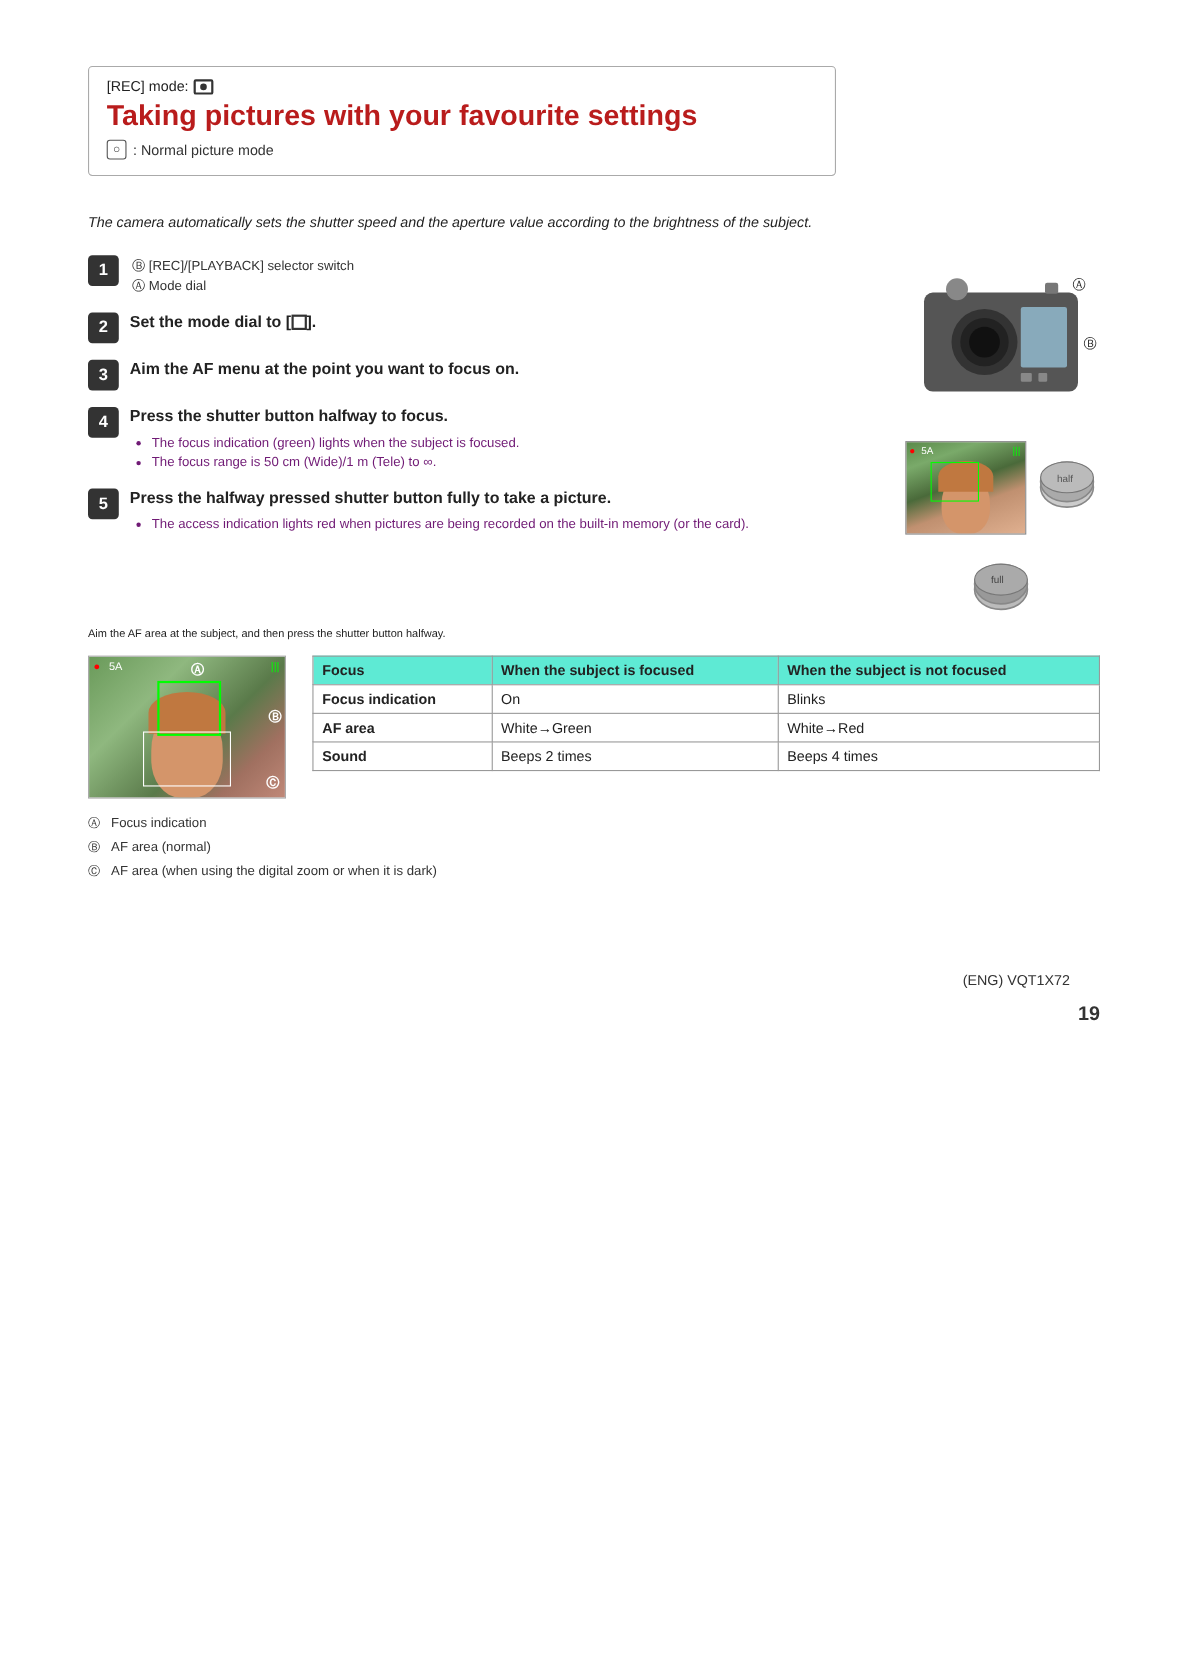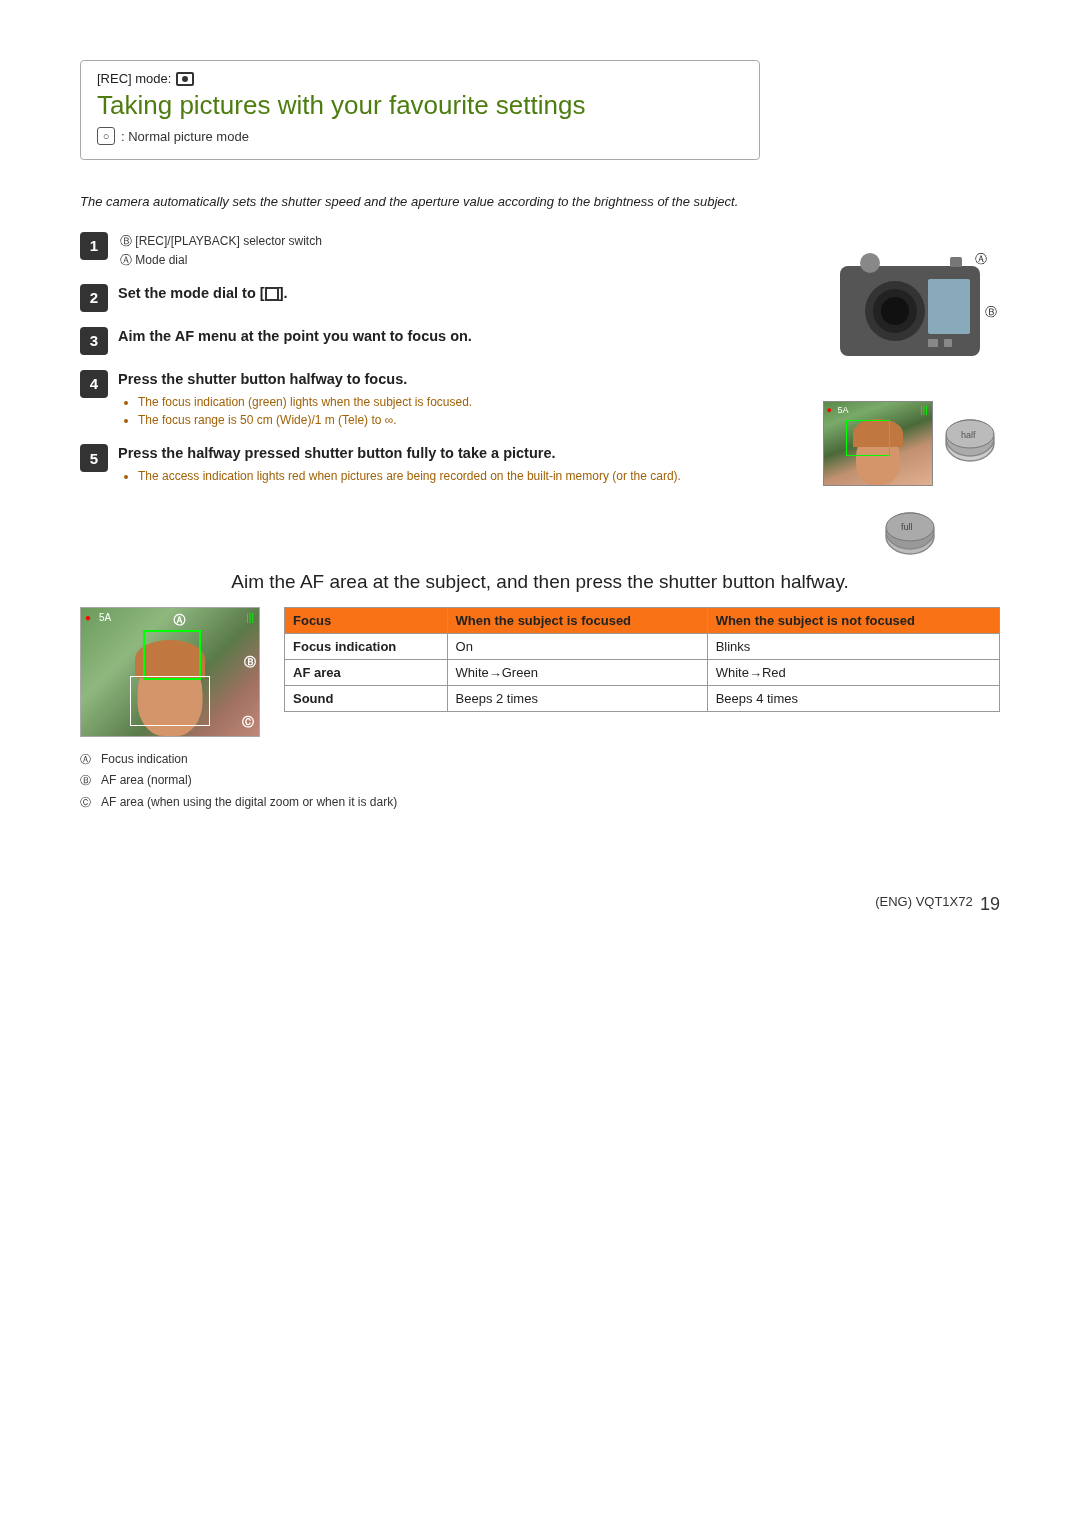--- a/index.html
+++ b/index.html
@@ -44,23 +44,23 @@
       height: 6px;
       background: #333;
       border-radius: 50%;
       position: absolute;
       top: 50%;
       left: 50%;
       transform: translate(-50%, -50%);
     }
     .page-title {
       font-size: 26px;
-      font-weight: normal;
+      font-weight: bold;
       margin-bottom: 6px;
-      color: #4d7c0f;
+      color: #b91c1c;
     }
     .subtitle {
       font-size: 13px;
       color: #333;
       display: flex;
       align-items: center;
       gap: 6px;
     }
     .subtitle-icon {
       display: inline-flex;
@@ -127,21 +127,21 @@
       margin-bottom: 3px;
     }
     .step-sub {
       font-size: 12px;
       color: #333;
       margin-top: 2px;
       padding-left: 2px;
     }
     .step-bullets {
       font-size: 12px;
-      color: #a16207;
+      color: #701a75;
       margin-top: 4px;
       padding-left: 4px;
     }
     .step-bullets li {
       list-style: disc;
       margin-left: 16px;
       line-height: 1.5;
     }
 
     
@@ -150,23 +150,22 @@
       color: #fff;
       text-align: center;
       font-weight: bold;
       font-size: 15px;
       padding: 5px 0;
       margin-top: 16px;
       margin-bottom: 12px;
     }
 
     .focusing-desc {
-      font-size: 19px;
+      font-size: 10px;
       margin-bottom: 14px;
-      text-align: center;
     }
 
     .focusing-content {
       display: flex;
       gap: 24px;
       align-items: flex-start;
     }
 
     .photo-box {
       width: 180px;
@@ -181,21 +180,21 @@
       position: relative;
       overflow: hidden;
     }
 
     .focus-table {
       flex: 1;
       border-collapse: collapse;
       font-size: 13px;
     }
     .focus-table th {
-      background: #f97316;
+      background: #5eead4;
       border: 1px solid #999;
       padding: 5px 8px;
       font-weight: bold;
       text-align: left;
       font-size: 13px;
     }
     .focus-table td {
       border: 1px solid #999;
       padding: 5px 8px;
       font-size: 13px;
@@ -222,22 +221,23 @@
     }
 
     .page-footer {
       display: flex;
       justify-content: flex-end;
       margin-top: 80px;
       font-size: 13px;
       color: #333;
     }
     .page-number {
-      font-weight: normal;
+      font-weight: bold;
       font-size: 18px;
+      margin-top: 28px;
     }
   </style>
 </head>
 <body>
 
 
 
 
 
 <div class="rec-mode-box">

